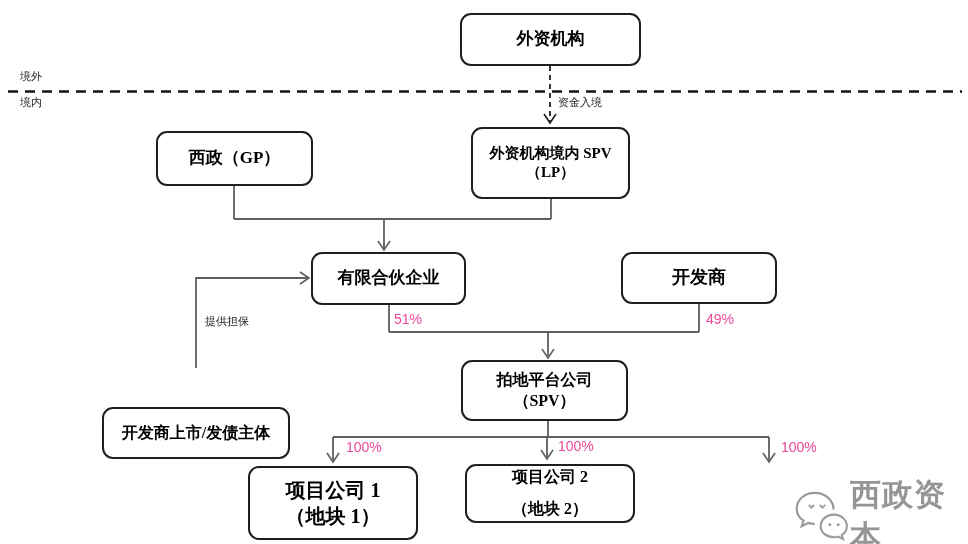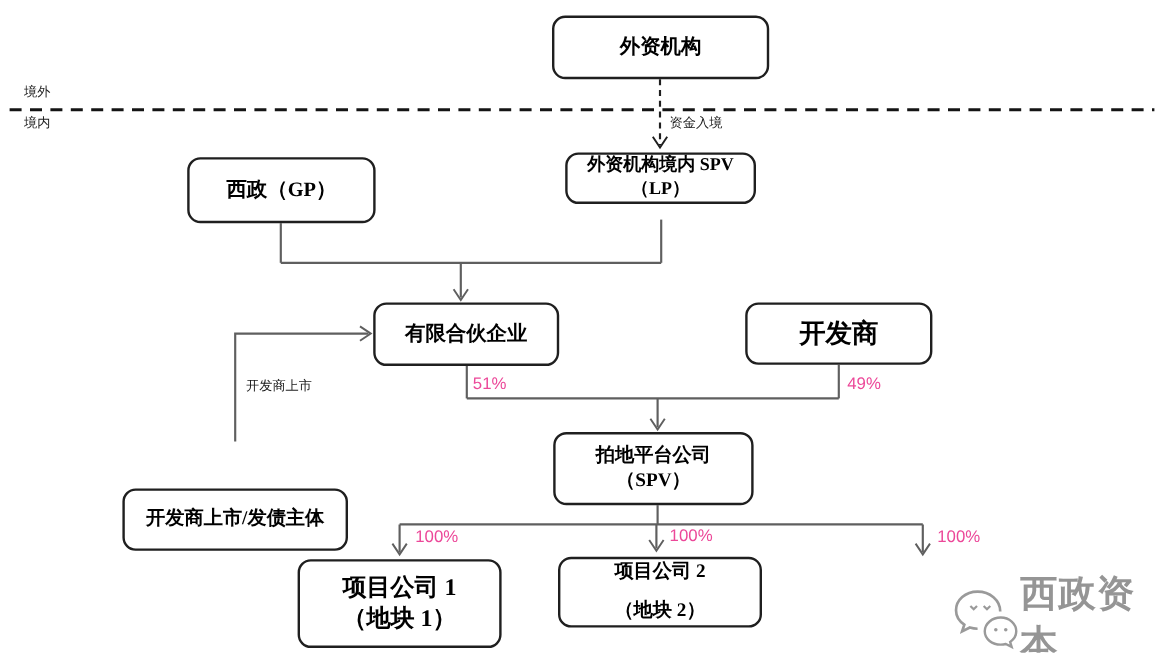--- a/index.html
+++ b/index.html
@@ -7,23 +7,23 @@
        font-family:"Liberation Serif","DejaVu Serif",serif;}
   #canvas{position:absolute;left:0;top:0;width:968px;height:544px;}
   #wires{position:absolute;left:0;top:0;width:968px;height:544px;}
 
   .node{position:absolute;box-sizing:border-box;border:2.2px solid #1f1f1f;border-radius:11px;
         background:#ffffff;display:flex;flex-direction:column;align-items:center;justify-content:center;
         font-family:"Liberation Serif","DejaVu Serif",serif;font-weight:700;color:#000;
         text-align:right;line-height:1.3;}
   #node-foreign-institution{left:460px;top:13px;width:181px;height:53px;font-size:17px;}
   #node-xizheng-gp{left:156px;top:131px;width:157px;height:55px;font-size:17px;}
-  #node-foreign-spv{left:471px;top:127px;width:159px;height:43px;font-size:15px;}
+  #node-foreign-spv{left:471px;top:127px;width:159px;height:72px;font-size:15px;}
   #node-limited-partnership{left:311px;top:252px;width:155px;height:53px;font-size:17px;}
-  #node-developer{left:621px;top:252px;width:156px;height:52px;font-size:22px;}
+  #node-developer{left:621px;top:252px;width:156px;height:52px;font-size:18px;}
   #node-developer-listed{left:102px;top:368px;width:188px;height:52px;font-size:16px;margin-top:39px;}
   #node-land-platform{left:461px;top:360px;width:167px;height:61px;font-size:16px;}
   #node-project-1{left:248px;top:466px;width:170px;height:74px;font-size:20px;}
   #node-project-2{left:465px;top:464px;width:170px;height:59px;font-size:16px;gap:11px;}
   #node-project-n{left:686px;top:466px;width:164px;height:59px;font-size:16px;}
 
   .elabel{position:absolute;font-family:"Liberation Serif","DejaVu Serif",serif;
           font-size:11px;color:#1a1a1a;white-space:nowrap;}
   #label-outside{left:20px;top:69px;}
   #label-inside{left:20px;top:95px;}
@@ -118,21 +118,21 @@
     <span>（地块 1）</span>
   </div>
 
   <div class="node" id="node-project-2">
     <span>项目公司 2</span>
     <span>（地块 2）</span>
   </div>
 
 
   <div class="elabel" id="label-capital">资金入境</div>
-  <div class="elabel" id="label-guarantee">开发商上市</div>
+  <div class="elabel" id="label-guarantee">提供担保</div>
   <div class="pct" id="pct-51">51%</div>
   <div class="pct" id="pct-49">49%</div>
   <div class="pct" id="pct-100a">100%</div>
   <div class="pct" id="pct-100b">100%</div>
   <div class="pct" id="pct-100c">100%</div>
 
   <div id="watermark">
     <svg width="62" height="58" viewBox="0 0 62 58">
       <path d="M44 22 C44 11.5 34.5 4 23.5 4 C12.5 4 4 11.5 4 21 C4 26.5 7 31 11.5 34 L9.5 40 L16.5 36.5 C18.7 37.2 21 37.6 23.5 37.6" fill="none" stroke="#9a9a9a" stroke-width="2.4"></path>
       <path d="M17 17 l3 3 l3 -3 M29 17 l3 3 l3 -3" fill="none" stroke="#9a9a9a" stroke-width="2"></path>

